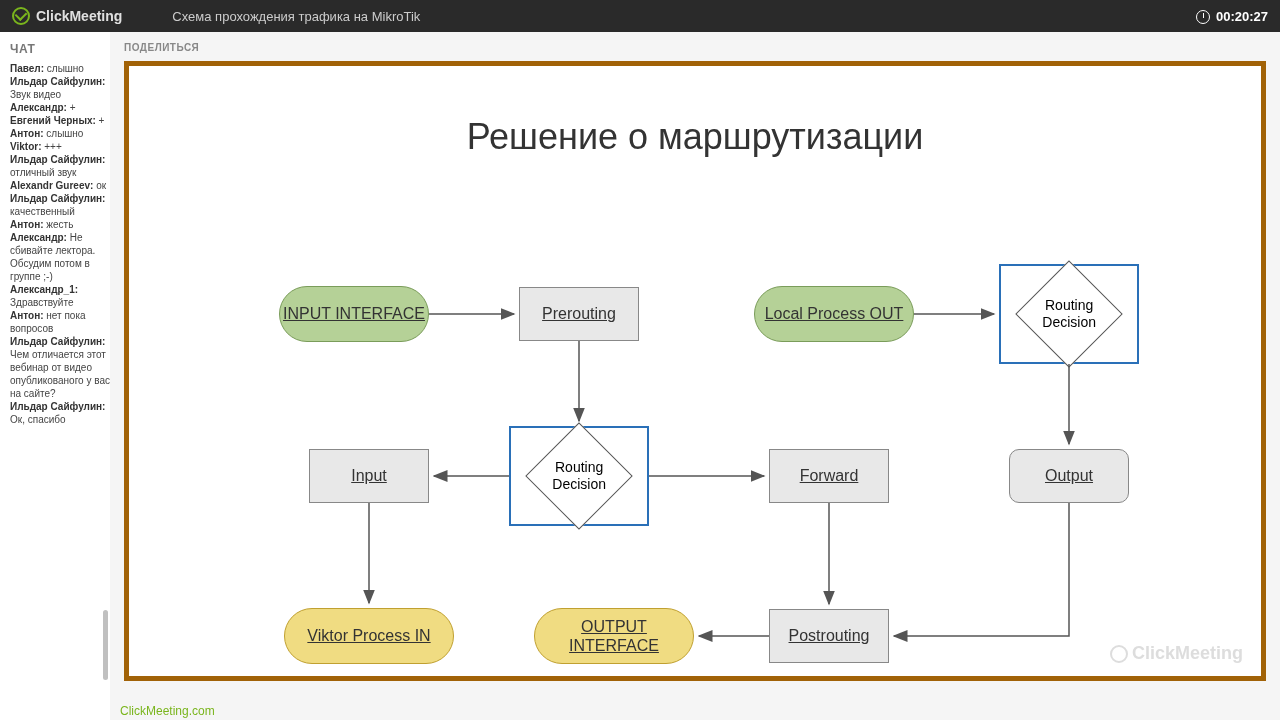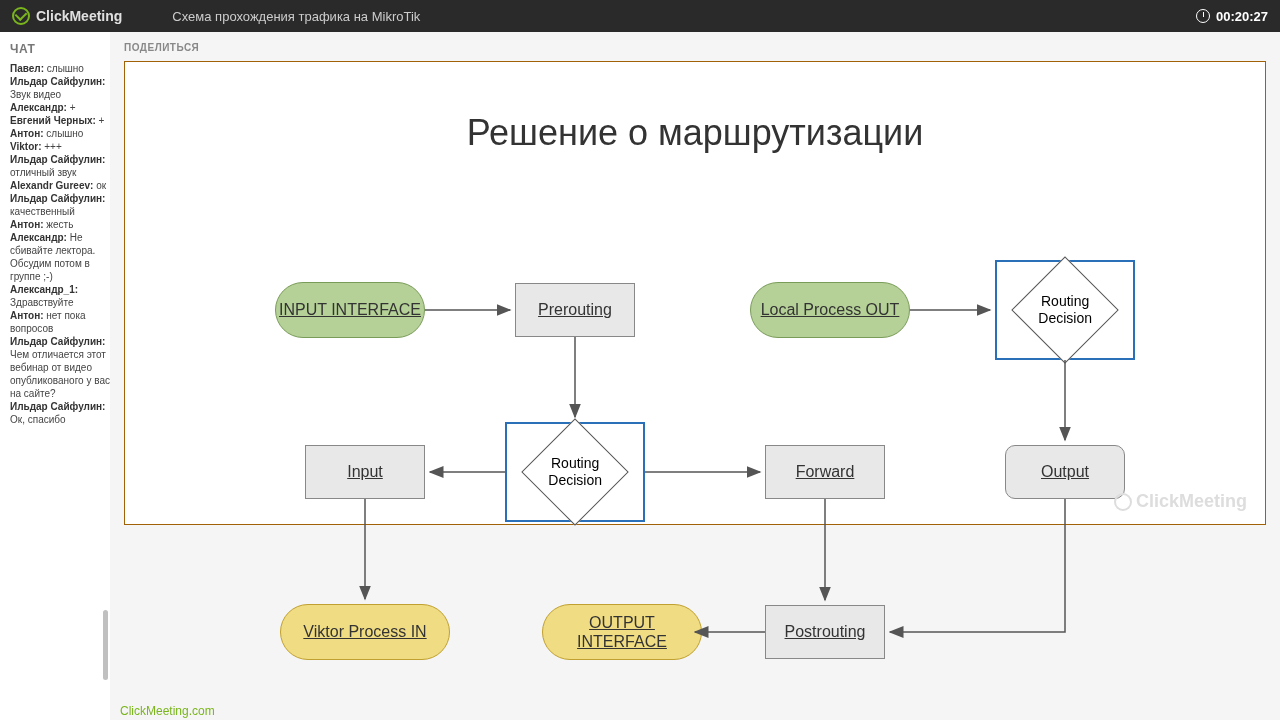--- a/index.html
+++ b/index.html
@@ -3,37 +3,37 @@
 <meta charset="utf-8">
 <style>
   * { margin: 0; padding: 0; box-sizing: border-box; }
   body { font-family: Arial, sans-serif; background: #fff; width: 1280px; height: 720px; overflow: hidden; position: relative; }
   
   .topbar { background: #2a2a2a; color: #e0e0e0; height: 32px; display: flex; align-items: center; padding: 0 12px; font-size: 13px; }
   .logo { display: flex; align-items: center; font-weight: bold; font-size: 14px; }
   .logo-icon { width: 18px; height: 18px; border: 2px solid #7ab51d; border-radius: 50%; margin-right: 6px; display: inline-flex; align-items: center; justify-content: center; }
   .logo-icon::after { content: ""; width: 6px; height: 8px; border: 2px solid #7ab51d; border-top: none; border-left: none; transform: rotate(45deg) translate(-1px,-1px); }
   .meeting-title { margin-left: 50px; color: #ccc; }
-  .timer { margin-left: auto; display: flex; align-items: center; gap: 6px; color: #fff; font-weight: bold; }
+  .timer { margin-left: auto; display: flex; align-items: flex-end; gap: 6px; color: #fff; font-weight: bold; }
   .clock-icon { width: 14px; height: 14px; border: 1.5px solid #fff; border-radius: 50%; display: inline-block; position: relative; }
   .clock-icon::after { content:""; position:absolute; width:1px; height:5px; background:#fff; top:2px; left:6px; }
   
   .main { display: flex; height: calc(100% - 32px); background: #f5f5f5; }
   
   .sidebar { width: 110px; background: #fff; padding: 10px 0 0 10px; font-size: 10px; color: #333; position: relative; height: 100%; overflow: hidden; }
   .sidebar-title { font-size: 12px; font-weight: bold; color: #777; letter-spacing: 0.5px; margin-bottom: 6px; }
   .chat-list { line-height: 1.3; height: calc(100% - 20px); overflow: hidden; }
   .chat-name { font-weight: bold; display: inline; }
   .chat-msg { display: inline; color: #444; }
   .chat-entry { margin-bottom: 0; }
   .scroll-thumb { position: absolute; right: 2px; bottom: 40px; width: 5px; height: 70px; background: #c0c0c0; border-radius: 3px; }
   
   .content { flex: 1; padding: 10px 14px; position: relative; }
   .content-title { font-size: 10px; font-weight: bold; color: #888; letter-spacing: 0.5px; margin-bottom: 8px; }
-  .slide { background: #fff; border: 1px solid #a16207; width: 100%; height: 464px; position: relative; }
+  .slide { background: #fff; border: 5px solid #a16207; width: 100%; height: 620px; position: relative; }
   .slide-title { font-size: 36px; font-weight: 300; text-align: center; color: #333; margin-top: 50px; font-family: Arial, sans-serif; }
   
   .diagram { position: absolute; top: 130px; left: 0; width: 100%; height: 480px; }
   .box { position: absolute; border: 1px solid #888; display: flex; align-items: center; justify-content: center; text-align: center; font-size: 16px; color: #333; line-height: 1.2; text-decoration: underline; }
   .rect { background: #e8e8e8; width: 120px; height: 54px; }
   .rounded { background: #b5d197; border-radius: 28px; width: 150px; height: 56px; border: 1px solid #7a9c5a; }
   .rounded-yellow { background: #f0dc82; border-radius: 28px; width: 170px; height: 56px; border: 1px solid #c0a030; }
   .diamond-wrap { position: absolute; width: 140px; height: 100px; border: 2px solid #2a70b8; display: flex; align-items: center; justify-content: center; }
   .diamond { width: 76px; height: 76px; transform: rotate(45deg); background: #fff; border: 1px solid #555; display: flex; align-items: center; justify-content: center; }
   .diamond span { transform: rotate(-45deg); font-size: 14px; text-align: center; line-height: 1.2; }
@@ -102,21 +102,21 @@
         <div class="box rect" style="left:180px; top:253px;">Input</div>
         <div class="diamond-wrap" style="left:380px; top:230px;">
           <div class="diamond">
               <span>Routing Decision</span>
             </div>
         </div>
         <div class="box rect" style="left:640px; top:253px;">Forward</div>
         <div class="box rect" style="left:880px; top:253px;border-radius:10px;">Output</div>
 
         <div class="box rounded-yellow" style="left:155px; top:412px;">Viktor Process IN</div>
-        <div class="box rounded-yellow" style="left:417px; top:412px; width:160px;">OUTPUT INTERFACE</div>
+        <div class="box rounded-yellow" style="left:405px; top:412px; width:160px;">OUTPUT INTERFACE</div>
         <div class="box rect" style="left:640px; top:413px;">Postrouting</div>
 
         <svg class="arrows">
           <defs>
             <marker id="ah" markerWidth="10" markerHeight="8" refX="9" refY="4" orient="auto">
               <path d="M0,0 L10,4 L0,8 Z" fill="#555"></path>
             </marker>
           </defs>
 
           <line x1="300" y1="118" x2="385" y2="118" stroke="#555" stroke-width="1.5" marker-end="url(#ah)"></line>

